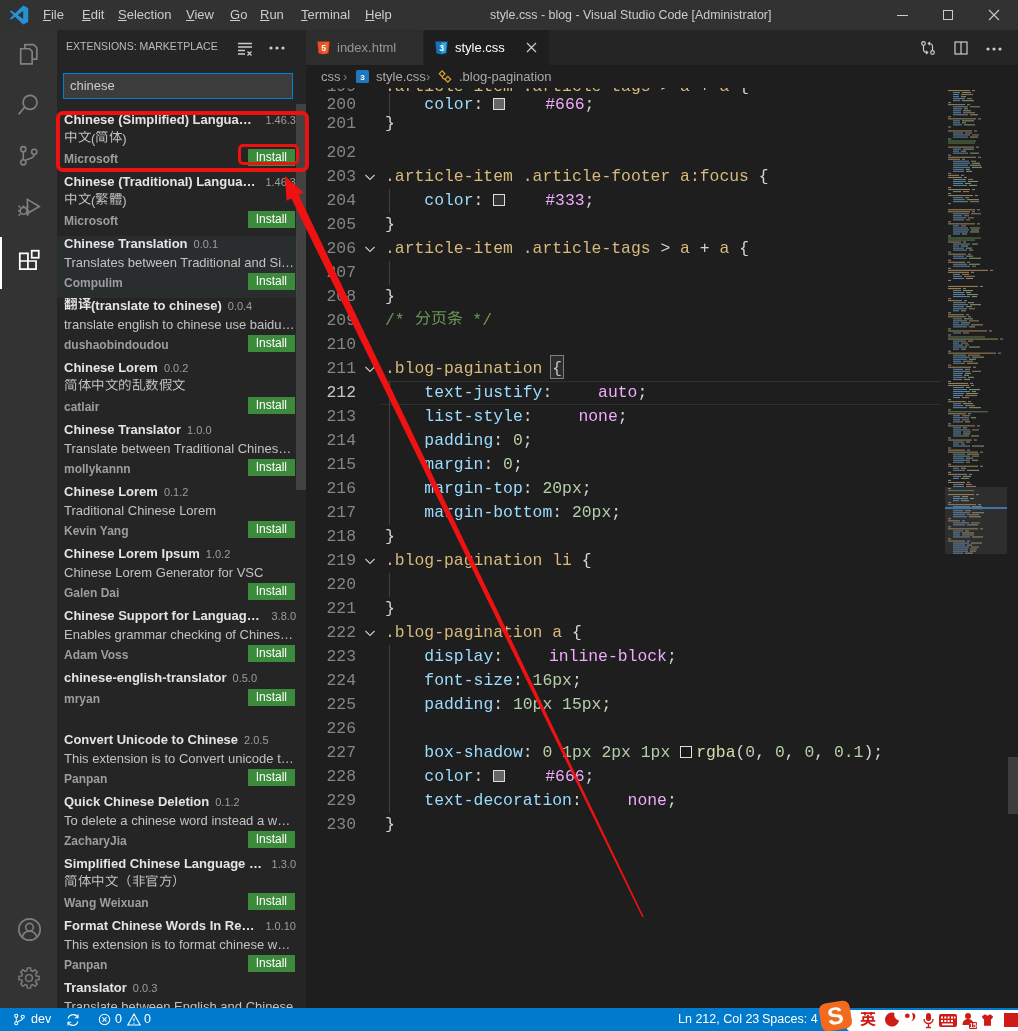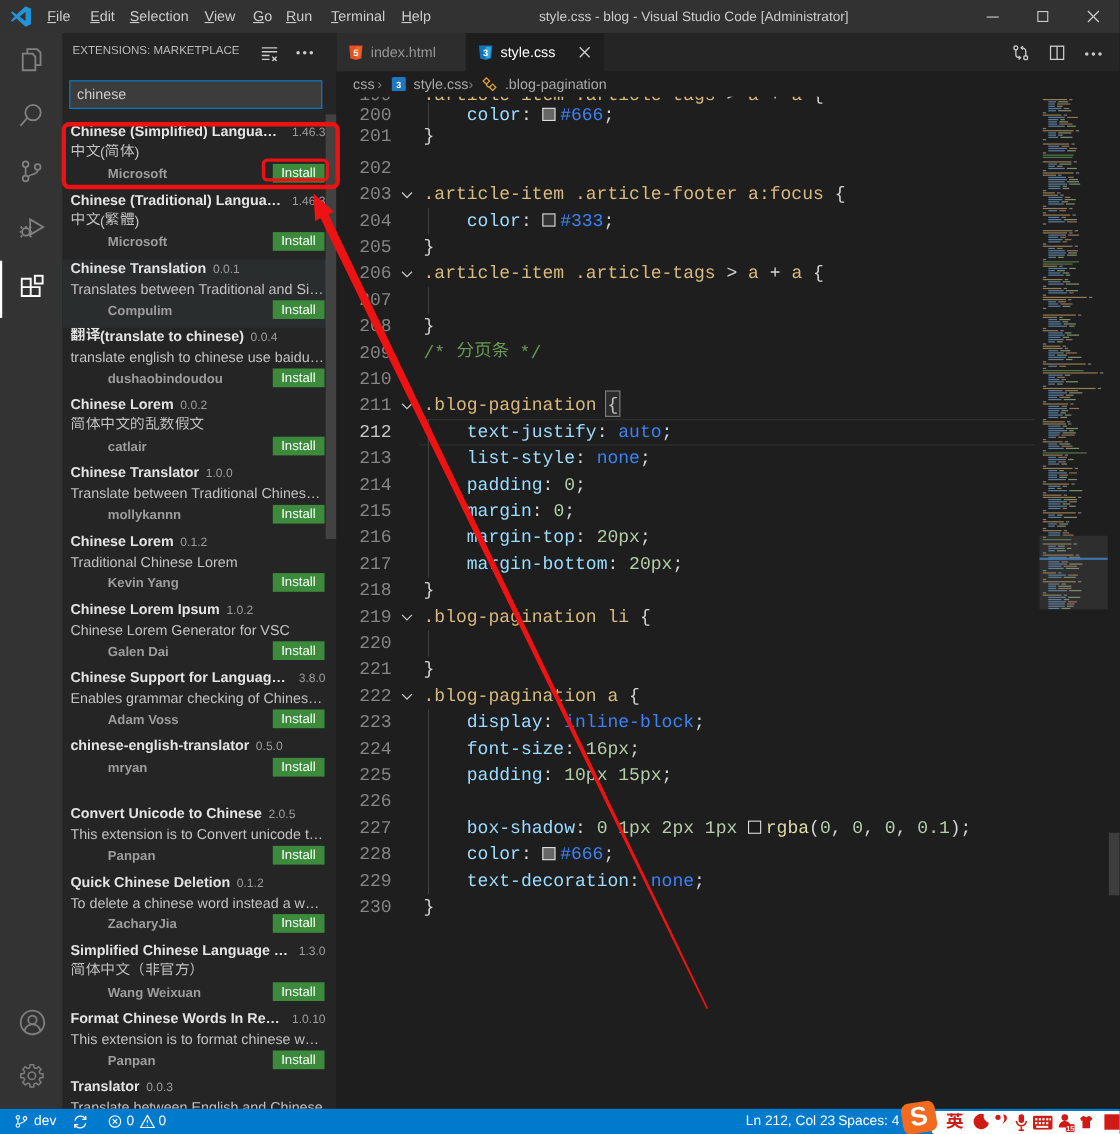--- a/index.html
+++ b/index.html
@@ -18,42 +18,42 @@
 #sidebar { position:absolute; left:57px; top:30px; width:249px; height:978px; background:#252526; overflow:hidden; }
 #sbhead { position:absolute; left:9px; top:10px; font-size:10.5px; color:#bbbbbb; }
 #sbsearch { position:absolute; left:6px; top:43px; width:230px; height:26px; background:#3c3c3c; border:1px solid #007fd4; color:#cccccc; font-size:13px; line-height:24px; padding-left:6px; }
 .row { position:absolute; left:0; width:240px; height:62px; }
 .row.hov { background:#2a2d2e; }
 .r1 { position:absolute; left:7px; top:0px; width:232px; height:17px; white-space:nowrap; overflow:hidden; display:flex; align-items:baseline; }
 .nm { font-weight:bold; font-size:13px; color:#e4e4e4; flex:0 1 auto; min-width:0; overflow:hidden; text-overflow:ellipsis; white-space:nowrap; }
 .ver { font-size:11px; color:#9d9d9d; margin-left:6px; flex:none; }
 .r2 { position:absolute; left:7px; top:19px; width:232px; height:17px; font-size:13px; color:#c2c2c2; white-space:nowrap; overflow:hidden; text-overflow:ellipsis; }
 .r3 { position:absolute; left:7px; top:38px; width:232px; height:17px; }
-.au { font-weight:bold; font-size:12px; color:#9d9d9d;margin-left:34px; }
+.au { font-weight:bold; font-size:12px; color:#9d9d9d; }
 .inst { position:absolute; right:1px; top:0px; background:#3c8b3c; color:#ffffff; font-size:12px; padding:1px 8px 2px 8px; }
 #sbscroll { position:absolute; left:239px; top:74px; width:10px; height:386px; background:rgba(121,121,121,.35); }
 
 #tabbar { position:absolute; left:306px; top:30px; width:712px; height:35px; background:#252526; }
 .tab { position:absolute; top:0; height:35px; font-size:13px; line-height:35px; }
 #tab1 { left:0; width:117px; background:#2d2d2d; color:#969696; }
 #tab2 { left:118px; width:125px; background:#1e1e1e; color:#ffffff; }
 .tabico { position:absolute; left:10px; top:10px; }
 .tabtxt { position:absolute; left:31px; }
 #breadcrumb { position:absolute; left:306px; top:65px; width:712px; height:23px; background:#1e1e1e; color:#a9a9a9; font-size:13px; line-height:23px; }
 
 #code { position:absolute; left:306px; top:88px; width:712px; height:920px; background:#1e1e1e; overflow:hidden;
   font-family:"Liberation Mono",monospace; font-size:16.4px; }
 .cl { position:absolute; left:0; width:712px; height:24px; line-height:24px; white-space:pre;font-family:Liberation Mono, monospace; }
 .ln { position:absolute; left:0; top:0; width:50px; text-align:right; color:#858585; }
 .ln.cur { color:#c6c6c6; }
 .fold { position:absolute; left:56px; top:4px; }
 .ig { position:absolute; left:83px; top:0; width:1px; height:24px; background:#404040; }
 .ct { position:absolute; left:79px; top:0; }
 .sel { color:#d7ba7d; } .pun { color:#d4d4d4; } .prop { color:#9cdcfe; }
-.num { color:#b5cea8; } .val { color:#3b82f6; } .fn { color:#dcdcaa; } .com { color:#6a9955; }
+.num { color:#b5cea8; } .val { color:#f0abfc;margin-left:36px; } .fn { color:#dcdcaa; } .com { color:#6a9955; }
 .sw { display:inline-block; width:12px; height:12px; border:1px solid #dddddd; margin-right:4px; vertical-align:-1px; }
 .brkm { color:#d4d4d4; position:relative; }
 .brkm::after { content:""; position:absolute; left:-2px; top:-4px; width:12px; height:22px; border:1px solid #7f7f7f; background:rgba(110,110,110,.18); }
 #curline { position:absolute; left:75px; top:293px; width:560px; height:24px; border-top:1px solid #303030; border-bottom:1px solid #303030; }
 .mm { position:absolute; left:639px; top:0px; }
 #mmslider { position:absolute; left:639px; top:399px; width:62px; height:67px; background:rgba(121,121,121,.18); }
 #mmline { position:absolute; left:639px; top:419px; width:62px; height:2px; background:#3e74a8; }
 #vscroll { position:absolute; left:702px; top:669px; width:10px; height:57px; background:rgba(121,121,121,.35); }
 
 #statusbar { position:absolute; left:0; top:1008px; width:1018px; height:23px; background:#007acc; color:#ffffff; font-size:12.5px; line-height:23px; }

